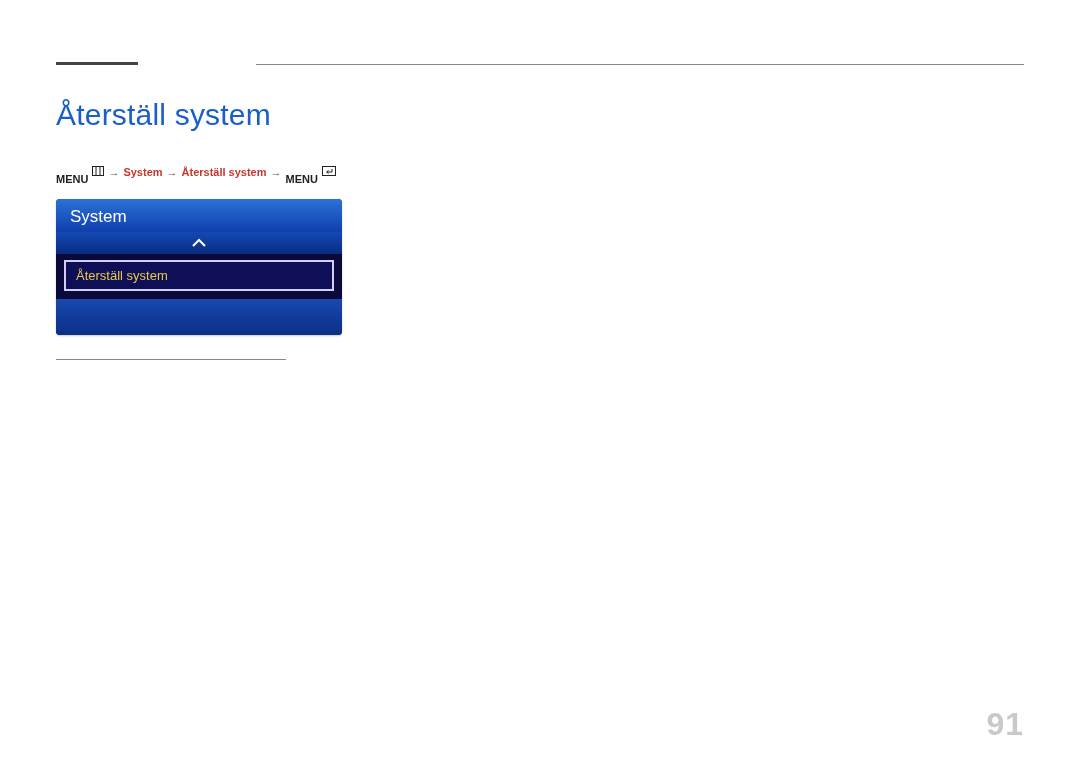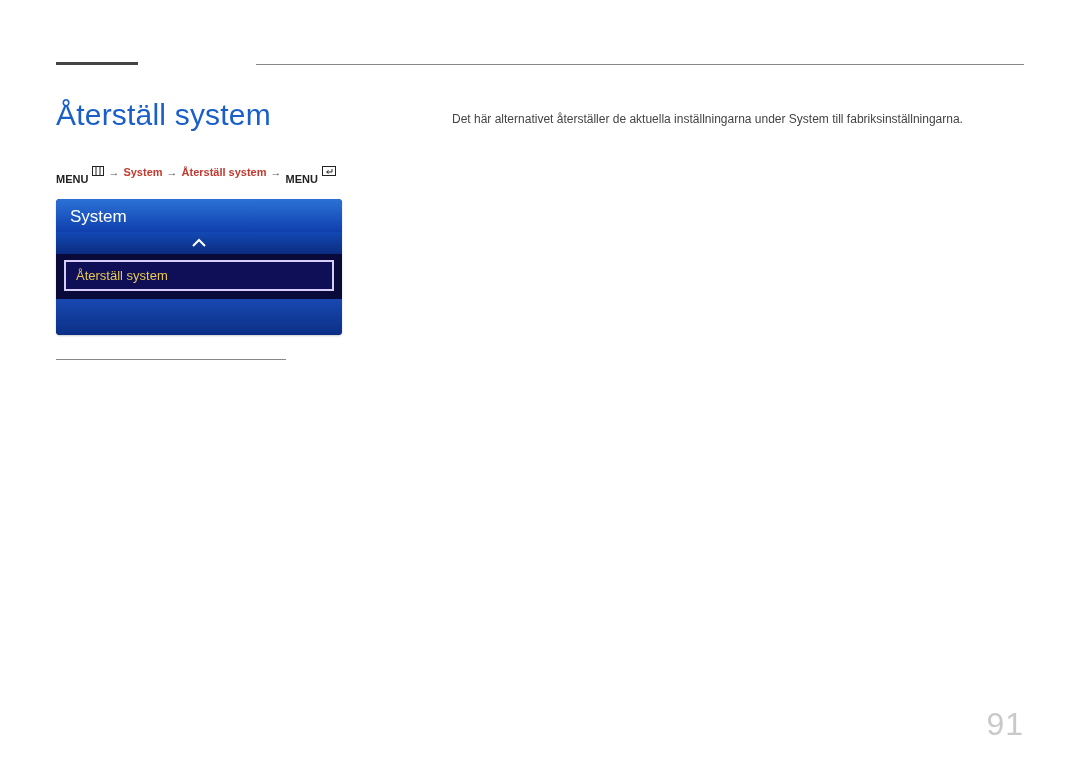--- a/index.html
+++ b/index.html
@@ -24,21 +24,21 @@
     width: 82px; height: 3px;
     background: #444;
   }
   .thin-rule {
     position: absolute;
     left: 200px; right: 0; top: 2px;
     height: 1px;
     background: #888;
   }
 
-  .cols { display: flex; gap: 56px; }
+  .cols { display: flex; gap: 56px; align-items: center; }
   .leftcol { width: 340px; flex: 0 0 auto; }
   .rightcol { flex: 1; padding-top: 14px; }
 
   .title {
     font-size: 30px;
     font-weight: 500;
     color: #1a5fc9;
     letter-spacing: 0.2px;
     margin-bottom: 26px;
   }
@@ -110,21 +110,21 @@
     font-size: 12px;
     color: #444;
   }
 
   .page-number {
     position: absolute;
     right: 56px;
     bottom: 20px;
     font-size: 32px;
     color: #c9c9c9;
-    font-weight: 400;
+    font-weight: 700;
     letter-spacing: 1px;
   }
 </style>
 </head>
 <body>
 
 <div class="page">
   <div class="top-rules">
     <div class="thick-rule"></div>
     <div class="thin-rule"></div>
@@ -169,19 +169,16 @@
         </div>
         <div class="osd-selected-wrap">
           <div class="osd-selected">Återställ system</div>
         </div>
         <div class="osd-footer"></div>
       </div>
 
       <div class="note-rule"></div>
     </div>
 
-    <div class="rightcol">
-      <p class="desc">Det här alternativet återställer de aktuella inställningarna under System till fabriksinställningarna.</p>
-    </div>
   </div>
 </div>
 
 <div class="page-number">91</div>
 
 </body></html>

